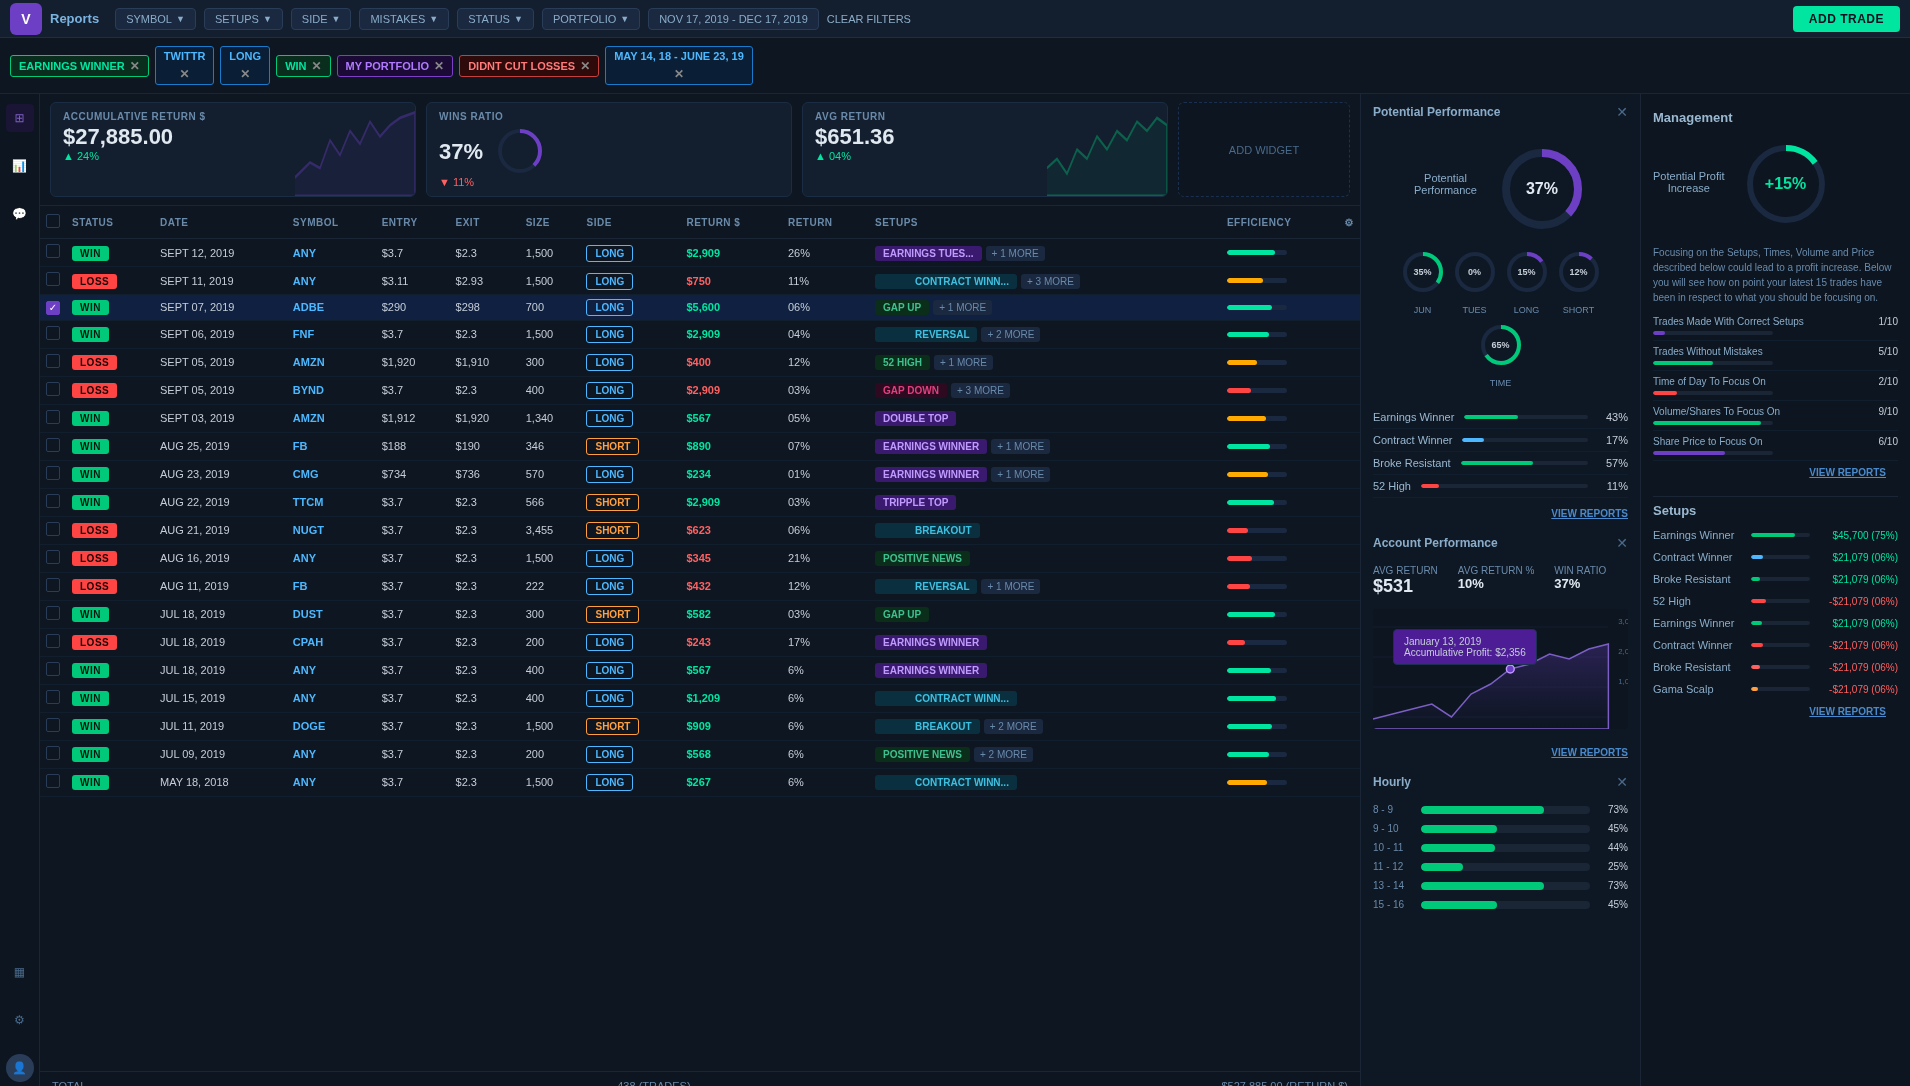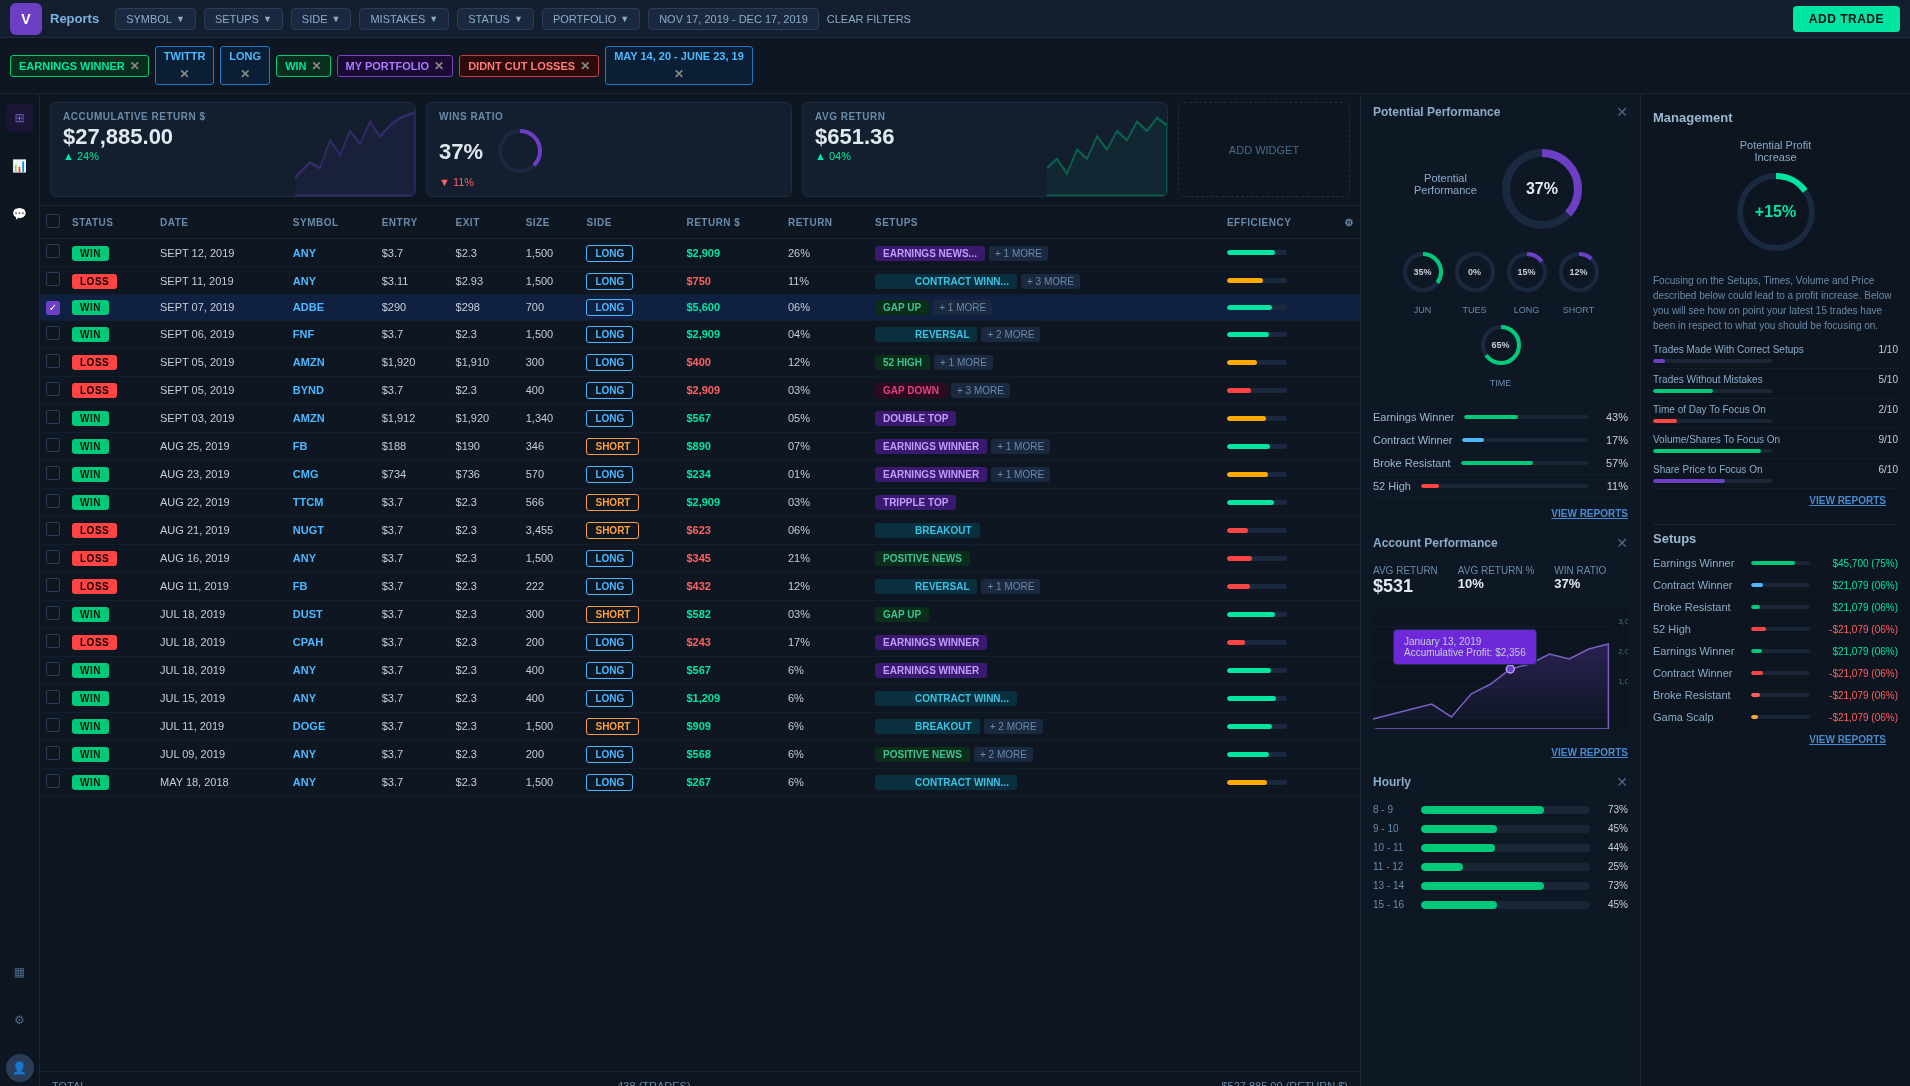--- a/index.html
+++ b/index.html
@@ -120,21 +120,21 @@
     .hourly-section { padding: 4px 12px; }
     .hourly-item { display: flex; align-items: center; justify-content: space-between; padding: 4px 0; }
     .hourly-label { color: #6a8aaa; font-size: 10px; min-width: 40px; }
     .hourly-bar-wrap { flex: 1; margin: 0 8px; height: 8px; background: #1a2535; border-radius: 4px; overflow: hidden; }
     .hourly-bar { height: 100%; border-radius: 4px; background: #00c97a; }
     .hourly-pct { color: #c5cdd8; font-size: 10px; min-width: 30px; text-align: right; }
 
     
     .mgmt-panel { padding: 8px 12px; }
     .mgmt-title { color: #9ab8d0; font-size: 13px; font-weight: 600; padding: 8px 0 4px; }
-    .potential-profit { display: flex; align-items: center; gap: 0; padding: 10px 0; flex-direction: column; }
+    .potential-profit { display: flex; align-items: center; gap: 16px; padding: 10px 0; }
     .profit-desc { font-size: 10px; color: #6a8aaa; line-height: 1.5; padding: 6px 0; }
     .mgmt-bar-wrap { width: 120px; height: 4px; background: #1a2535; border-radius: 2px; overflow: hidden; }
     .mgmt-bar { height: 100%; border-radius: 2px; background: #6c3fc5; }
 
     .setups-panel { padding: 4px 12px; }
     .setups-title { color: #9ab8d0; font-size: 13px; font-weight: 600; padding: 6px 0; border-top: 1px solid #1a2535; }
     .setup-row { display: flex; align-items: center; justify-content: space-between; padding: 5px 0; }
     .setup-row-name { color: #8aacc8; font-size: 11px; min-width: 90px; }
     .setup-row-bar-wrap { flex: 1; height: 4px; background: #1a2535; border-radius: 2px; overflow: hidden; margin: 0 8px; }
     .setup-row-bar { height: 100%; border-radius: 2px; }
@@ -143,21 +143,21 @@
     .setup-row-val.pos { color: #00e5a0; }
 
     
     ::-webkit-scrollbar { width: 6px; }
     ::-webkit-scrollbar-track { background: #0c1520; }
     ::-webkit-scrollbar-thumb { background: #1e3050; border-radius: 3px; }
 
     
     svg.sparkline { width: 100%; height: 100%; }
 
-    .tooltip-box { position: absolute; background: #6d28d9; border: 1px solid #1e3050; border-radius: 4px; padding: 6px 10px; font-size: 10px; color: #c5cdd8; z-index: 100; pointer-events: none; left: 20px; top: 20px; }
+    .tooltip-box { position: absolute; background: #4c1d95; border: 1px solid #1e3050; border-radius: 4px; padding: 6px 10px; font-size: 10px; color: #c5cdd8; z-index: 100; pointer-events: none; left: 20px; top: 20px; }
   </style>
 </head>
 <body>
 
 <div class="topbar">
   <div class="logo">V</div>
   <span class="nav-title">Reports</span>
   <button class="filter-btn">SYMBOL <span class="chevron">▼</span></button>
   <button class="filter-btn">SETUPS <span class="chevron">▼</span></button>
   <button class="filter-btn">SIDE <span class="chevron">▼</span></button>
@@ -188,21 +188,21 @@
     </div>
   <div class="tag tag-purple">
       <span>MY PORTFOLIO</span>
       <span class="tag-close">✕</span>
     </div>
   <div class="tag tag-red">
       <span>DIDNT CUT LOSSES</span>
       <span class="tag-close">✕</span>
     </div>
   <div class="tag tag-blue">
-      <span>MAY 14, 20 - JUNE 23, 19</span>
+      <span>MAY 14, 18 - JUNE 23, 19</span>
       <span class="tag-close">✕</span>
     </div>
 </div>
 
 <div class="main-layout">
 
   <div class="sidebar-icons">
     <div class="sidebar-icon active">⊞</div>
     <div class="sidebar-icon">📊</div>
     <div class="sidebar-icon">💬</div>
@@ -276,21 +276,21 @@
     <td><div class="checkbox"></div></td>
     <td><span class="status-badge status-win">WIN</span></td>
     <td class="price-text">SEPT 12, 2019</td>
     <td class="symbol-text">ANY</td>
     <td class="price-text">$3.7</td>
     <td class="price-text">$2.3</td>
     <td class="price-text">1,500</td>
     <td><span class="side-badge side-long">LONG</span></td>
     <td class="return-pos">$2,909</td>
     <td class="pct-text">26%</td>
-    <td><span class="setup-badge setup-purple">EARNINGS NEWS...</span><span class="more-badge">+ 1 MORE</span></td>
+    <td><span class="setup-badge setup-purple">EARNINGS TUES...</span><span class="more-badge">+ 1 MORE</span></td>
     <td></td>
     <td>
       <div class="efficiency-bar">
         <div class="efficiency-fill" style="width:80%;background:#00e5a0;"></div>
       </div>
     </td>
     <td></td>
   </tr>
             <tr>
     <td><div class="checkbox"></div></td>

